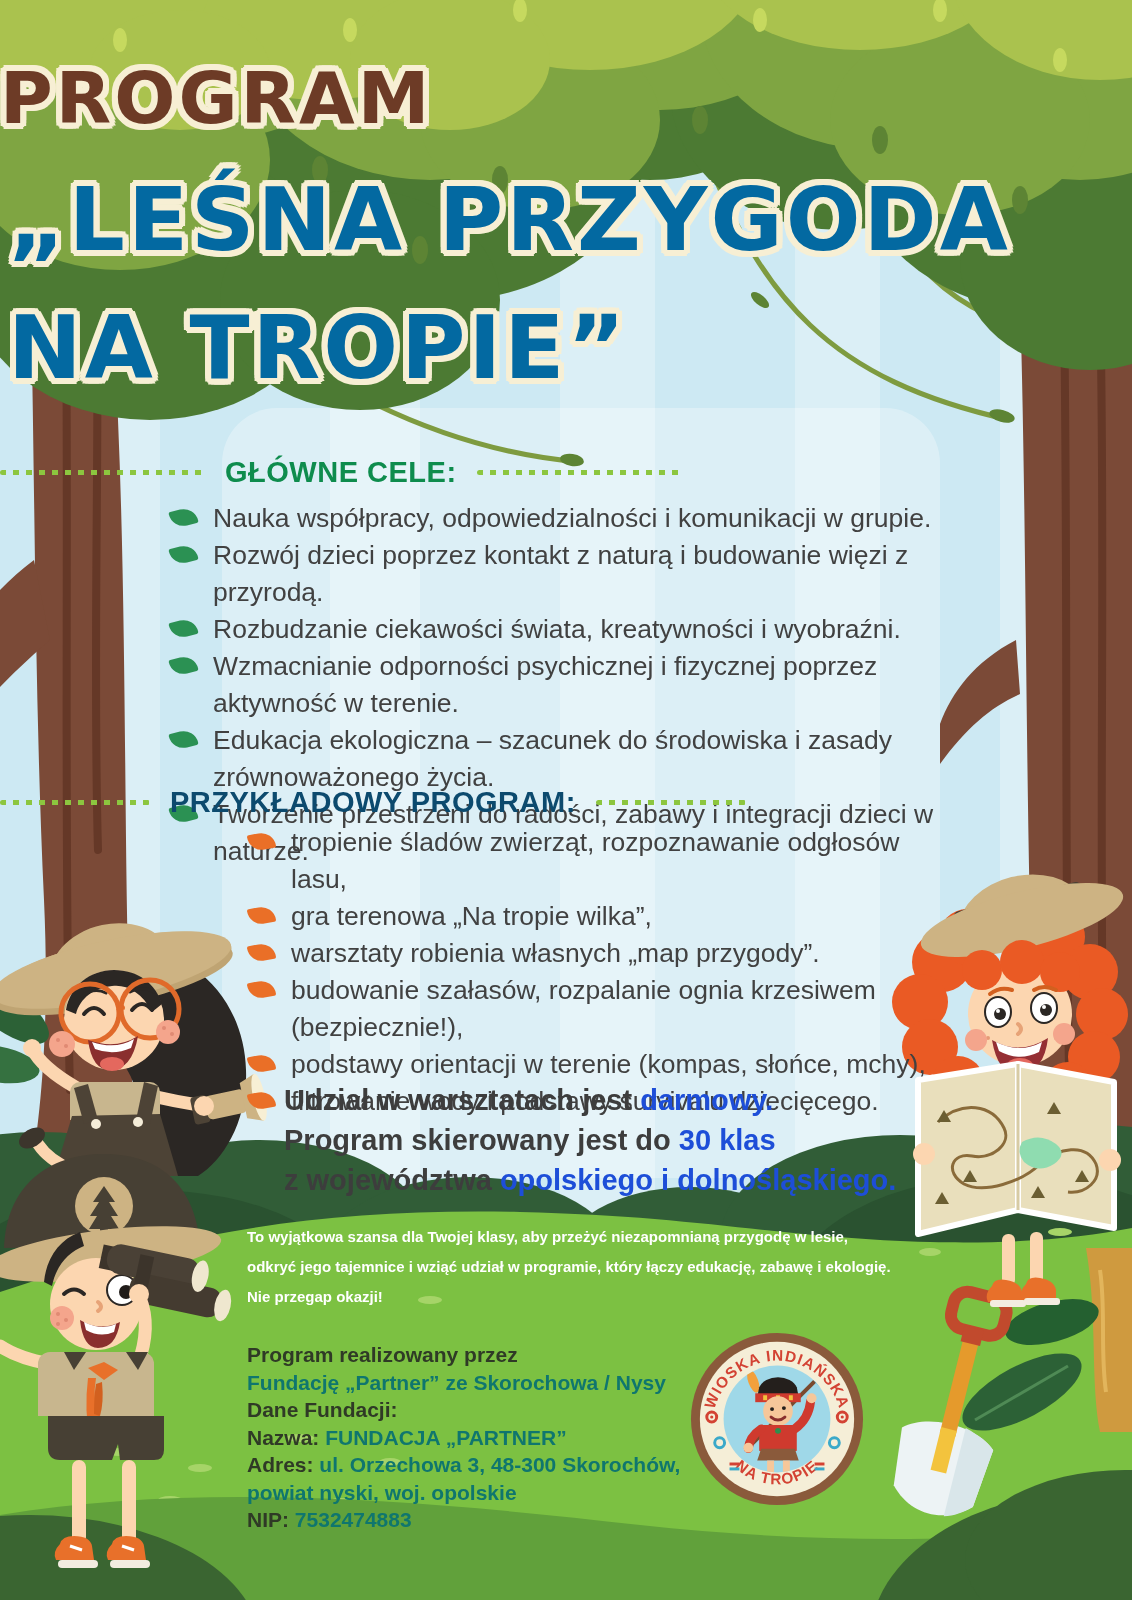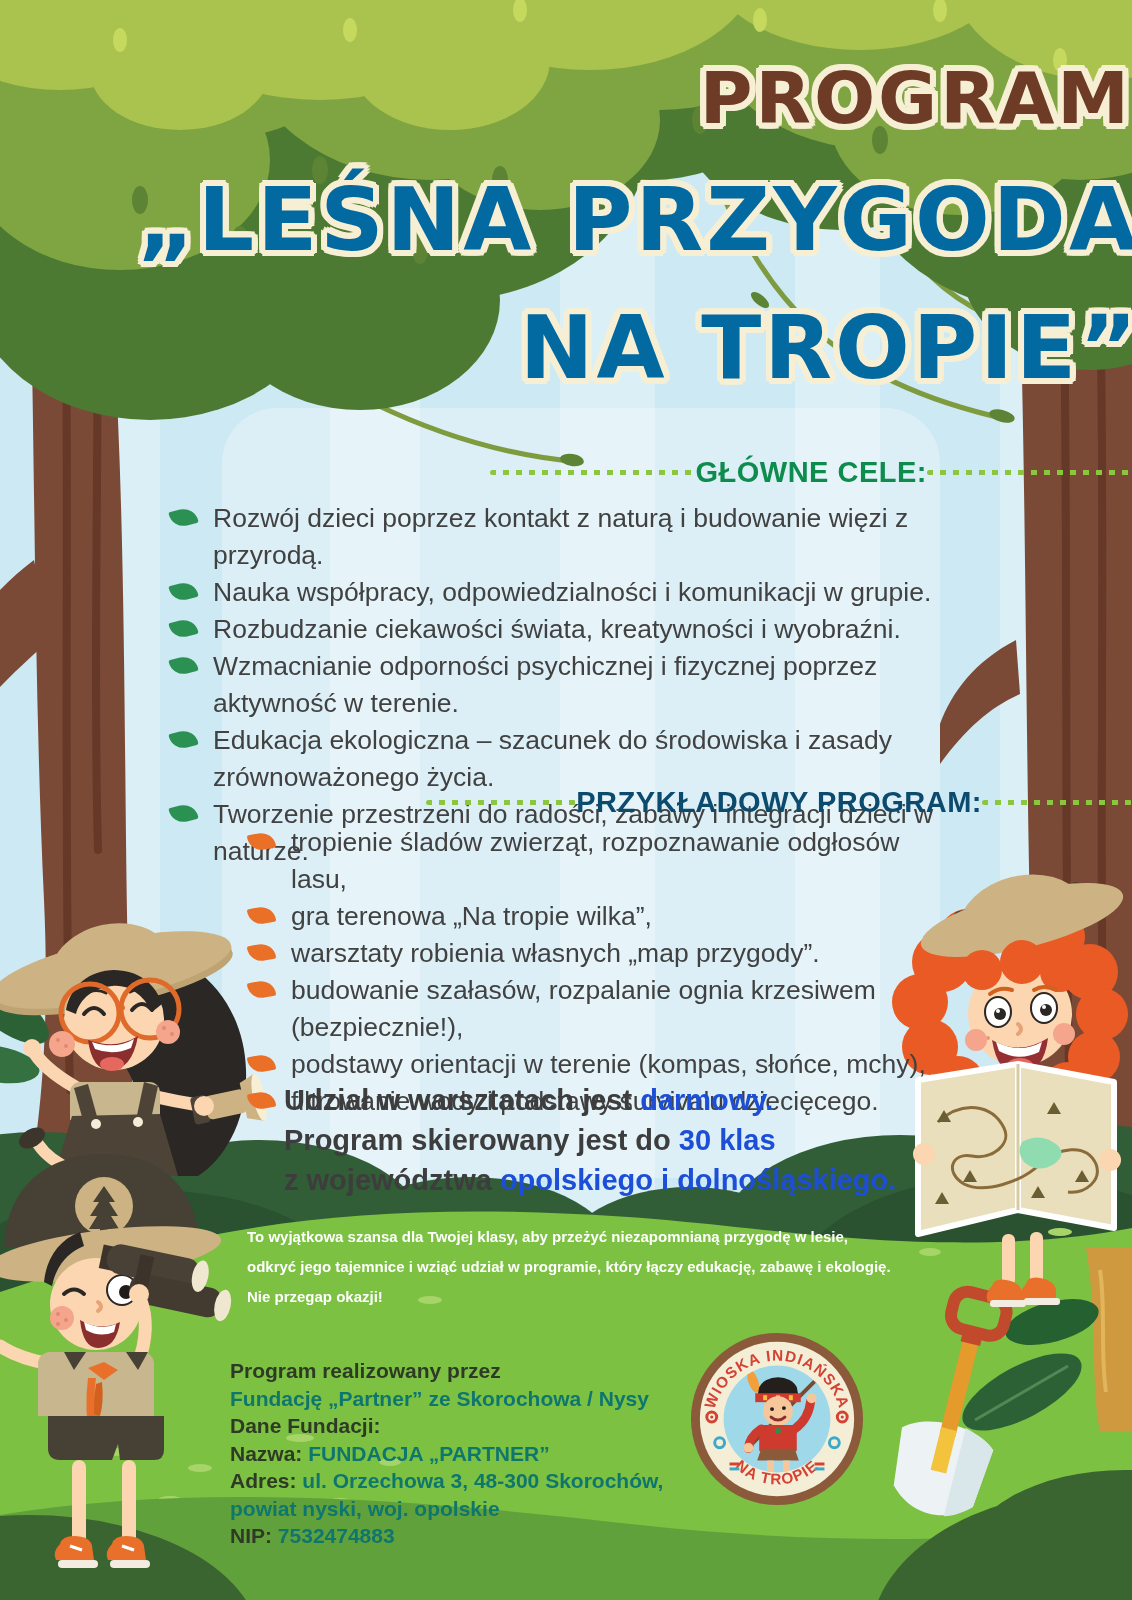--- a/index.html
+++ b/index.html
@@ -8,33 +8,33 @@
   .stripe{position:absolute;top:0;height:1600px;background:rgba(255,255,255,.28);z-index:1;}
   .text-panel{position:absolute;left:222px;top:408px;width:718px;height:770px;
               background:rgba(255,255,255,.30);border-radius:55px;z-index:2;}
   .layer{position:absolute;left:0;top:0;z-index:3;}
   .front{z-index:5;}
   .char{position:absolute;z-index:12;}
   .badge{position:absolute;z-index:13;}
   .txt{position:absolute;z-index:20;}
 
   
-  .kicker,.title-line{width:1132px;text-align:right;font-family:"DejaVu Sans",sans-serif;
+  .kicker,.title-line{width:1132px;text-align:left;font-family:"DejaVu Sans",sans-serif;
      font-weight:bold;letter-spacing:3px;
      text-shadow:0 -6px 0 #f7efd4,0 6px 0 #f7efd4,-6px 0 0 #f7efd4,6px 0 0 #f7efd4,
       -4px -4px 0 #f7efd4,4px -4px 0 #f7efd4,-4px 4px 0 #f7efd4,4px 4px 0 #f7efd4,
       -6px -3px 0 #f7efd4,6px -3px 0 #f7efd4,-6px 3px 0 #f7efd4,6px 3px 0 #f7efd4,
       -3px -6px 0 #f7efd4,3px -6px 0 #f7efd4,-3px 6px 0 #f7efd4,3px 6px 0 #f7efd4;}
   .kicker{top:56px;font-size:72px;color:#6d3b26;}
   .title-line{font-size:88px;color:#0369a1;padding-left:8px;}
   #title1{top:168px;}
   #title2{top:296px;}
 
   
-  .sec-head{width:1132px;display:flex;align-items:center;justify-content:flex-end;}
+  .sec-head{width:1132px;display:flex;align-items:center;justify-content:flex-start;gap:20px;}
   .sec-head h2{margin:0;font-size:29px;font-weight:800;letter-spacing:.5px;}
   #goals-head{top:456px;} #goals-head h2{color:#0e8c4d;}
   #prog-head{top:786px;}  #prog-head h2{color:#0c4a6e;}
   .divider{width:205px;height:5px;border-radius:3px;
      background:repeating-linear-gradient(90deg,#8cc63f 0 6px,transparent 6px 13px);}
   #prog-head .divider{width:150px;}
 
   
   ul.plist{list-style:none;margin:0;padding:0;font-size:26.5px;line-height:37px;color:#414141;}
   ul.plist li{position:relative;padding-left:45px;}
@@ -45,21 +45,21 @@
   #prog-list{left:246px;top:824px;width:690px;}
 
   
   #info{left:284px;top:1080px;width:680px;font-size:29px;font-weight:bold;
         color:#3d3d3d;line-height:40px;}
   #info .accent{color:#1d4ed8;}
 
   
   #pitch{left:247px;top:1222px;width:650px;font-size:15px;font-weight:bold;
          color:#ffffff;line-height:30px;}
-  #fund{left:230px;top:1341px;width:440px;font-size:21px;font-weight:bold;line-height:27.5px;margin-top:16px;}
+  #fund{left:247px;top:1341px;width:440px;font-size:21px;font-weight:bold;line-height:27.5px;}
   .f-dark{color:#2f3a26;} .f-white{color:#0f766e;}
   #contact{left:247px;top:1543px;width:750px;font-size:26px;font-weight:bold;}
 
   .badge-arc{font-size:15.5px;font-weight:bold;fill:#d34233;letter-spacing:1.2px;
              font-family:"Liberation Sans",sans-serif;}
 </style>
 </head>
 <body>
 
 <div class="poster">
@@ -487,22 +487,22 @@
   <div class="txt title-line" id="title1">„LEŚNA PRZYGODA</div>
   <div class="txt title-line" id="title2">NA TROPIE”</div>
 
   <div class="txt sec-head" id="goals-head">
     <span class="divider"></span>
     <h2>GŁÓWNE CELE:</h2>
     <span class="divider"></span>
   </div>
 
   <ul class="txt plist" id="goals-list">
+    <li><span class="leaf green"></span><span>Nauka współpracy, odpowiedzialności i komunikacji w grupie.</span></li>
     <li><span class="leaf green"></span><span>Rozwój dzieci poprzez kontakt z naturą i budowanie więzi z przyrodą.</span></li>
-    <li><span class="leaf green"></span><span>Nauka współpracy, odpowiedzialności i komunikacji w grupie.</span></li>
     <li><span class="leaf green"></span><span>Rozbudzanie ciekawości świata, kreatywności i wyobraźni.</span></li>
     <li><span class="leaf green"></span><span>Wzmacnianie odporności psychicznej i fizycznej poprzez aktywność w terenie.</span></li>
     <li><span class="leaf green"></span><span>Edukacja ekologiczna – szacunek do środowiska i zasady zrównoważonego życia.</span></li>
     <li><span class="leaf green"></span><span>Tworzenie przestrzeni do radości, zabawy i integracji dzieci w naturze.</span></li>
   </ul>
 
   <div class="txt sec-head" id="prog-head">
     <span class="divider"></span>
     <h2>PRZYKŁADOWY PROGRAM:</h2>
     <span class="divider"></span>

